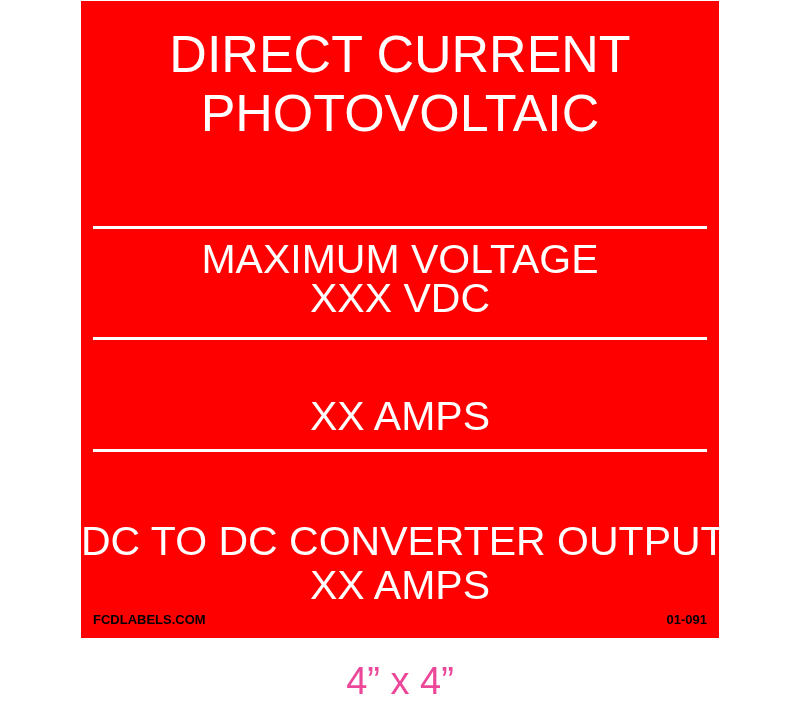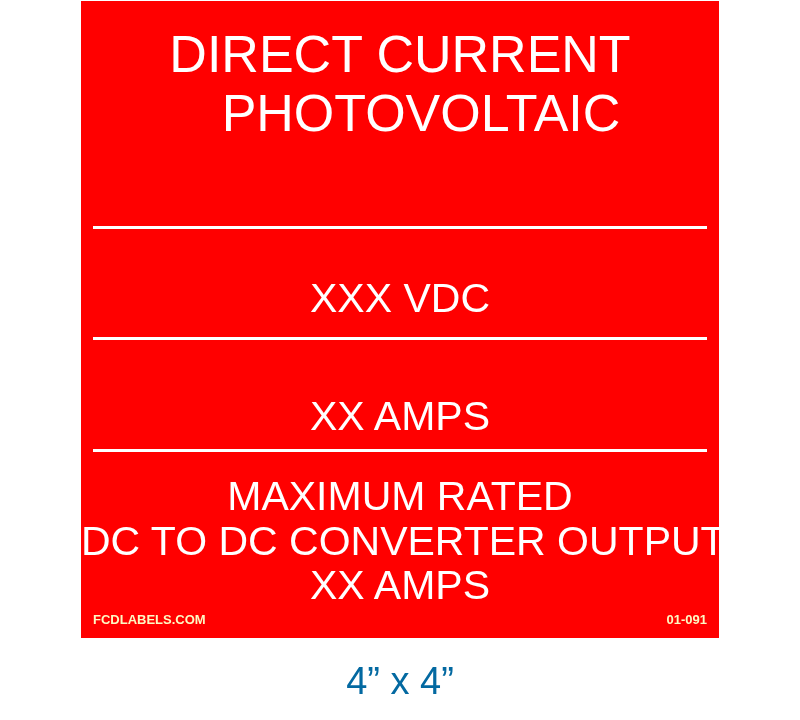--- a/index.html
+++ b/index.html
@@ -43,57 +43,57 @@
       left: 12px;
       width: 614px;
       height: 3px;
       background: #ffffff;
     }
     .footer {
       position: absolute;
       top: 612px;
       font-size: 13px;
       font-weight: bold;
-      color: #fef9c3;
+      color: #000000;
       line-height: 1;
       white-space: nowrap;
     }
     .footer-left { left: 12px; }
     .footer-right { right: 12px; }
     .size-label {
       position: absolute;
       left: 0;
       width: 800px;
       top: 662px;
       text-align: center;
       font-size: 38px;
-      color: #0369a1;
+      color: #ec4899;
       line-height: 1;
       white-space: nowrap;
     }
   </style>
 </head>
 <body>
 
 <div class="label">
 
   <div class="line title-line" style="top:27px;">DIRECT CURRENT</div>
-  <div class="line title-line" style="top:86px;margin-left:21px;">PHOTOVOLTAIC</div>
+  <div class="line title-line" style="top:86px;">PHOTOVOLTAIC</div>
 
   <div class="divider" style="top:225px;"></div>
 
+  <div class="line body-line" style="top:238px;">MAXIMUM VOLTAGE</div>
   <div class="line body-line" style="top:277px;">XXX VDC</div>
 
   <div class="divider" style="top:336px;"></div>
 
   <div class="line body-line" style="top:395px;">XX AMPS</div>
 
   <div class="divider" style="top:448px;"></div>
 
-  <div class="line body-line" style="top:475px;">MAXIMUM RATED</div>
   <div class="line body-line" style="top:520px;">DC TO DC CONVERTER OUTPUT</div>
   <div class="line body-line" style="top:564px;">XX AMPS</div>
 
   <div class="footer footer-left">FCDLABELS.COM</div>
   <div class="footer footer-right">01-091</div>
 </div>
 
 <div class="size-label">4” x 4”</div>
 
 </body></html>

